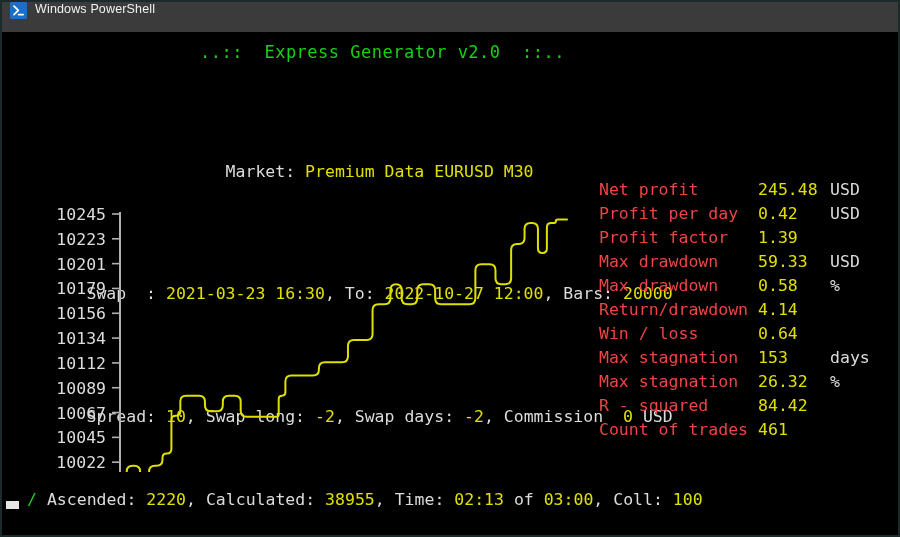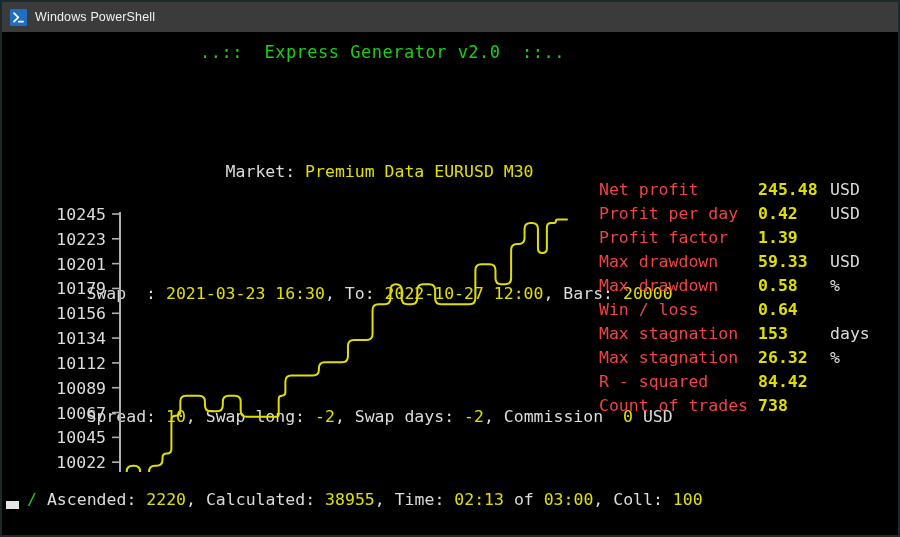--- a/index.html
+++ b/index.html
@@ -26,21 +26,20 @@
   }
 
   
   #titlebar {
     position: absolute;
     left: 0; top: 0;
     width: 896px;
     height: 30px;
     background: #3b3b3b;
     display: flex;
-    align-items: center;
     padding-left: 8px;
     box-sizing: border-box;
   }
   #ps-icon {
     width: 17px;
     height: 17px;
     background: #1e6fc4;
     border-radius: 2px;
     position: relative;
     flex: 0 0 auto;
@@ -120,21 +119,21 @@
   #stats td {
     padding: 0;
     height: 24px;
     vertical-align: top;
     white-space: pre;
     font-family: "DejaVu Sans Mono", "Liberation Mono", monospace;
     font-size: 16.5px;
     line-height: 24px;
   }
   #stats td.lbl  { color: #ef4444; padding-right: 10px; }
-  #stats td.val  { color: #e0e000; padding-right: 10px; min-width: 62px; font-weight: bold; }
+  #stats td.val  { color: #e0e000; padding-right: 10px; min-width: 62px; }
   #stats td.unit { color: #dcdcdc; }
 
   
   #statusline {
     left: 0px;
     top: 456px;
     font-size: 16.5px;
     display: flex;
     align-items: center;
   }
@@ -238,20 +237,25 @@
               <td class="lbl">Max drawdown</td>
               <td class="val">59.33</td>
               <td class="unit">USD</td>
             </tr>
             <tr>
               <td class="lbl">Max drawdown</td>
               <td class="val">0.58</td>
               <td class="unit">%</td>
             </tr>
             <tr>
+              <td class="lbl">Return/drawdown</td>
+              <td class="val">4.14</td>
+              <td class="unit"></td>
+            </tr>
+            <tr>
               <td class="lbl">Win / loss</td>
               <td class="val">0.64</td>
               <td class="unit"></td>
             </tr>
             <tr>
               <td class="lbl">Max stagnation</td>
               <td class="val">153</td>
               <td class="unit">days</td>
             </tr>
             <tr>
@@ -259,21 +263,21 @@
               <td class="val">26.32</td>
               <td class="unit">%</td>
             </tr>
             <tr>
               <td class="lbl">R - squared</td>
               <td class="val">84.42</td>
               <td class="unit"></td>
             </tr>
             <tr>
               <td class="lbl">Count of trades</td>
-              <td class="val">738</td>
+              <td class="val">461</td>
               <td class="unit"></td>
             </tr>
           </tbody>
       </table>
     </div>
 
     <div class="abs" id="statusline">
       <span id="cursor-block"></span>
       <span id="spinner">/</span>
       <span class="c-white">Ascended:</span><span class="c-white"> </span><span class="c-yellow">2220</span><span class="c-white">, Calculated:</span><span class="c-white"> </span><span class="c-yellow">38955</span><span class="c-white">, Time:</span><span class="c-white"> </span><span class="c-yellow">02:13</span><span class="c-white"> </span><span class="c-white">of</span><span class="c-white"> </span><span class="c-yellow">03:00</span><span class="c-white">, Coll:</span><span class="c-white"> </span><span class="c-yellow">100</span>

